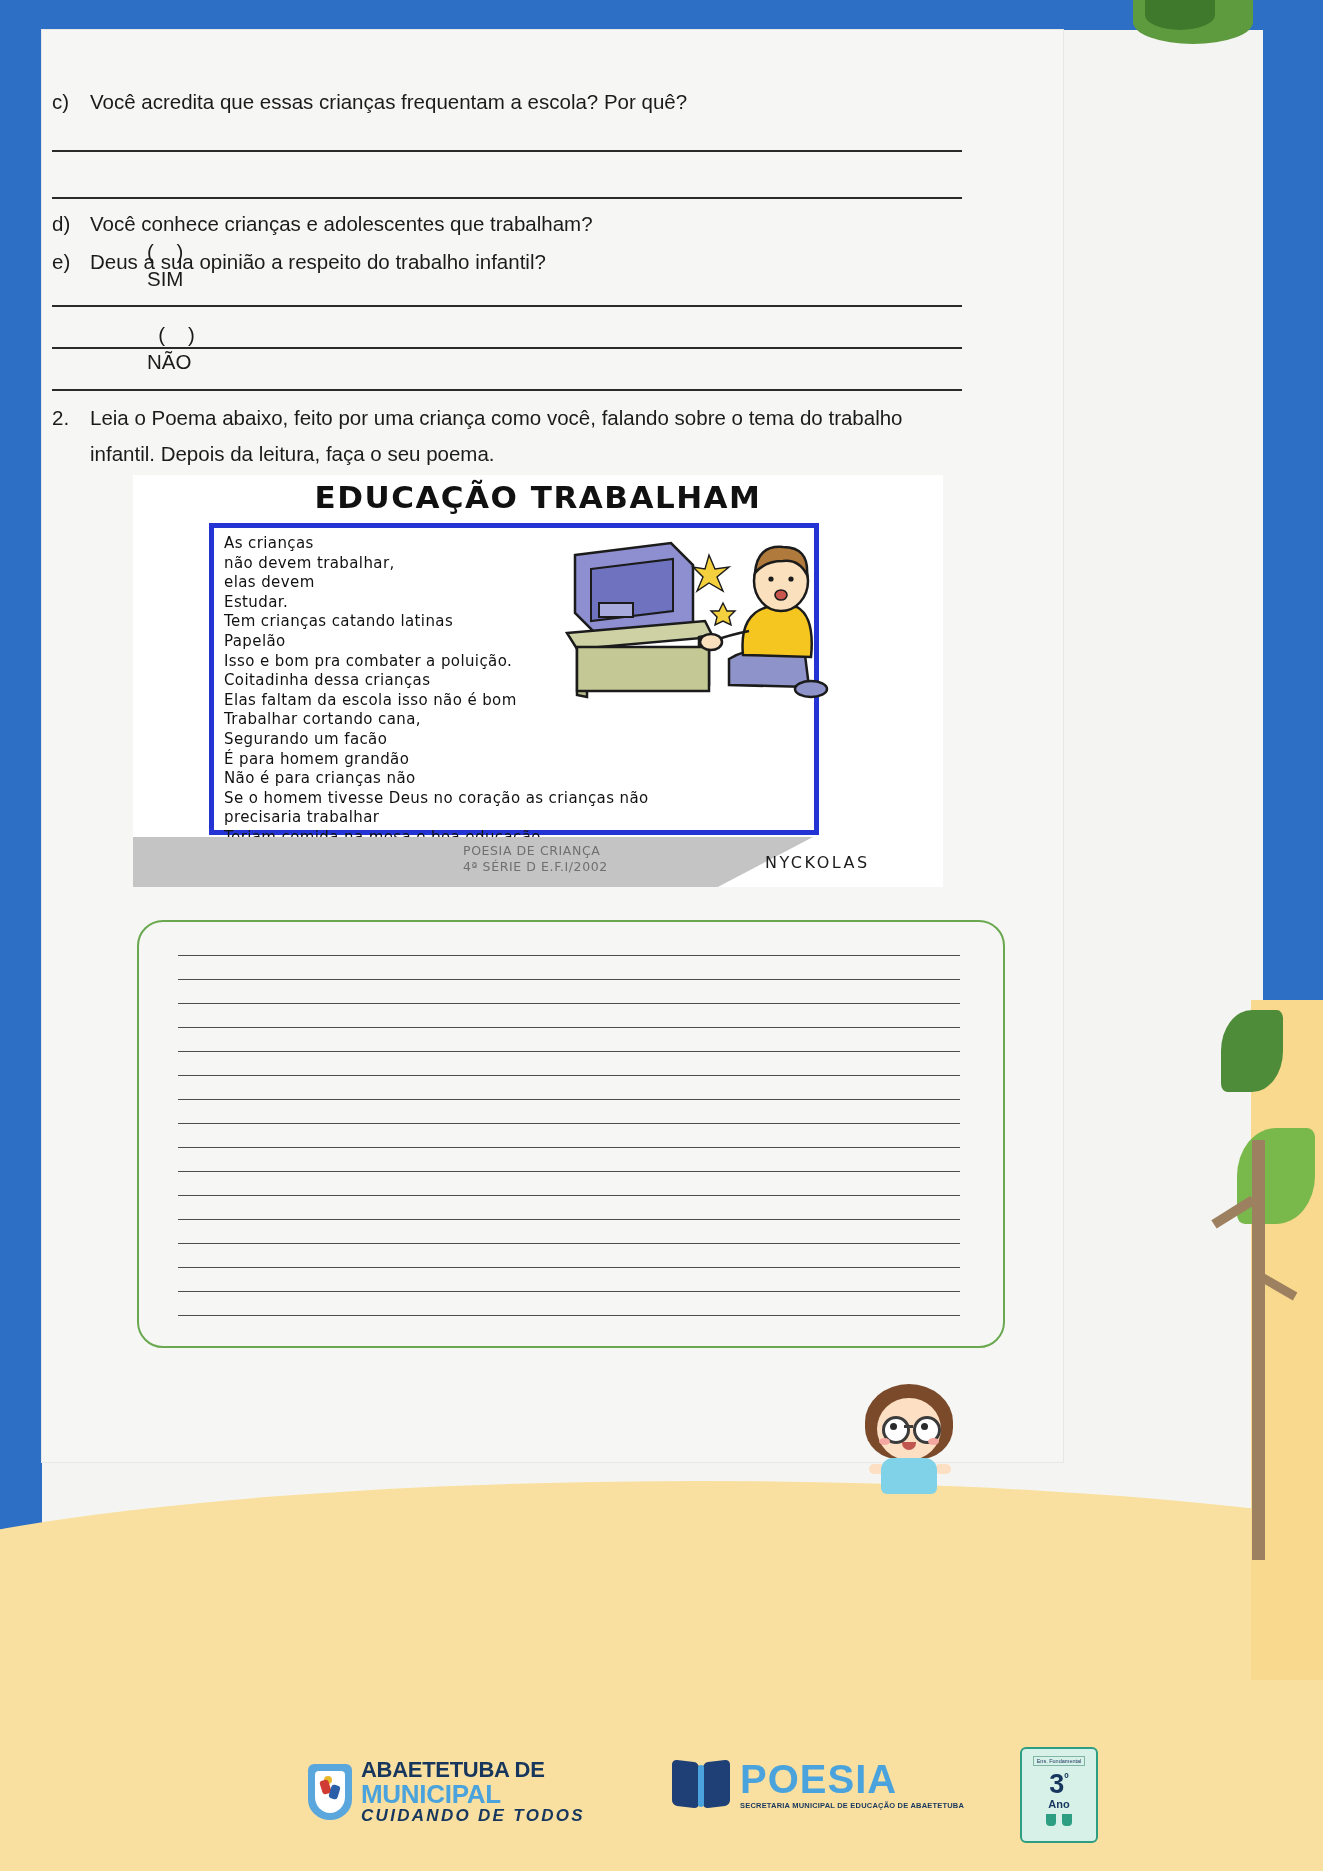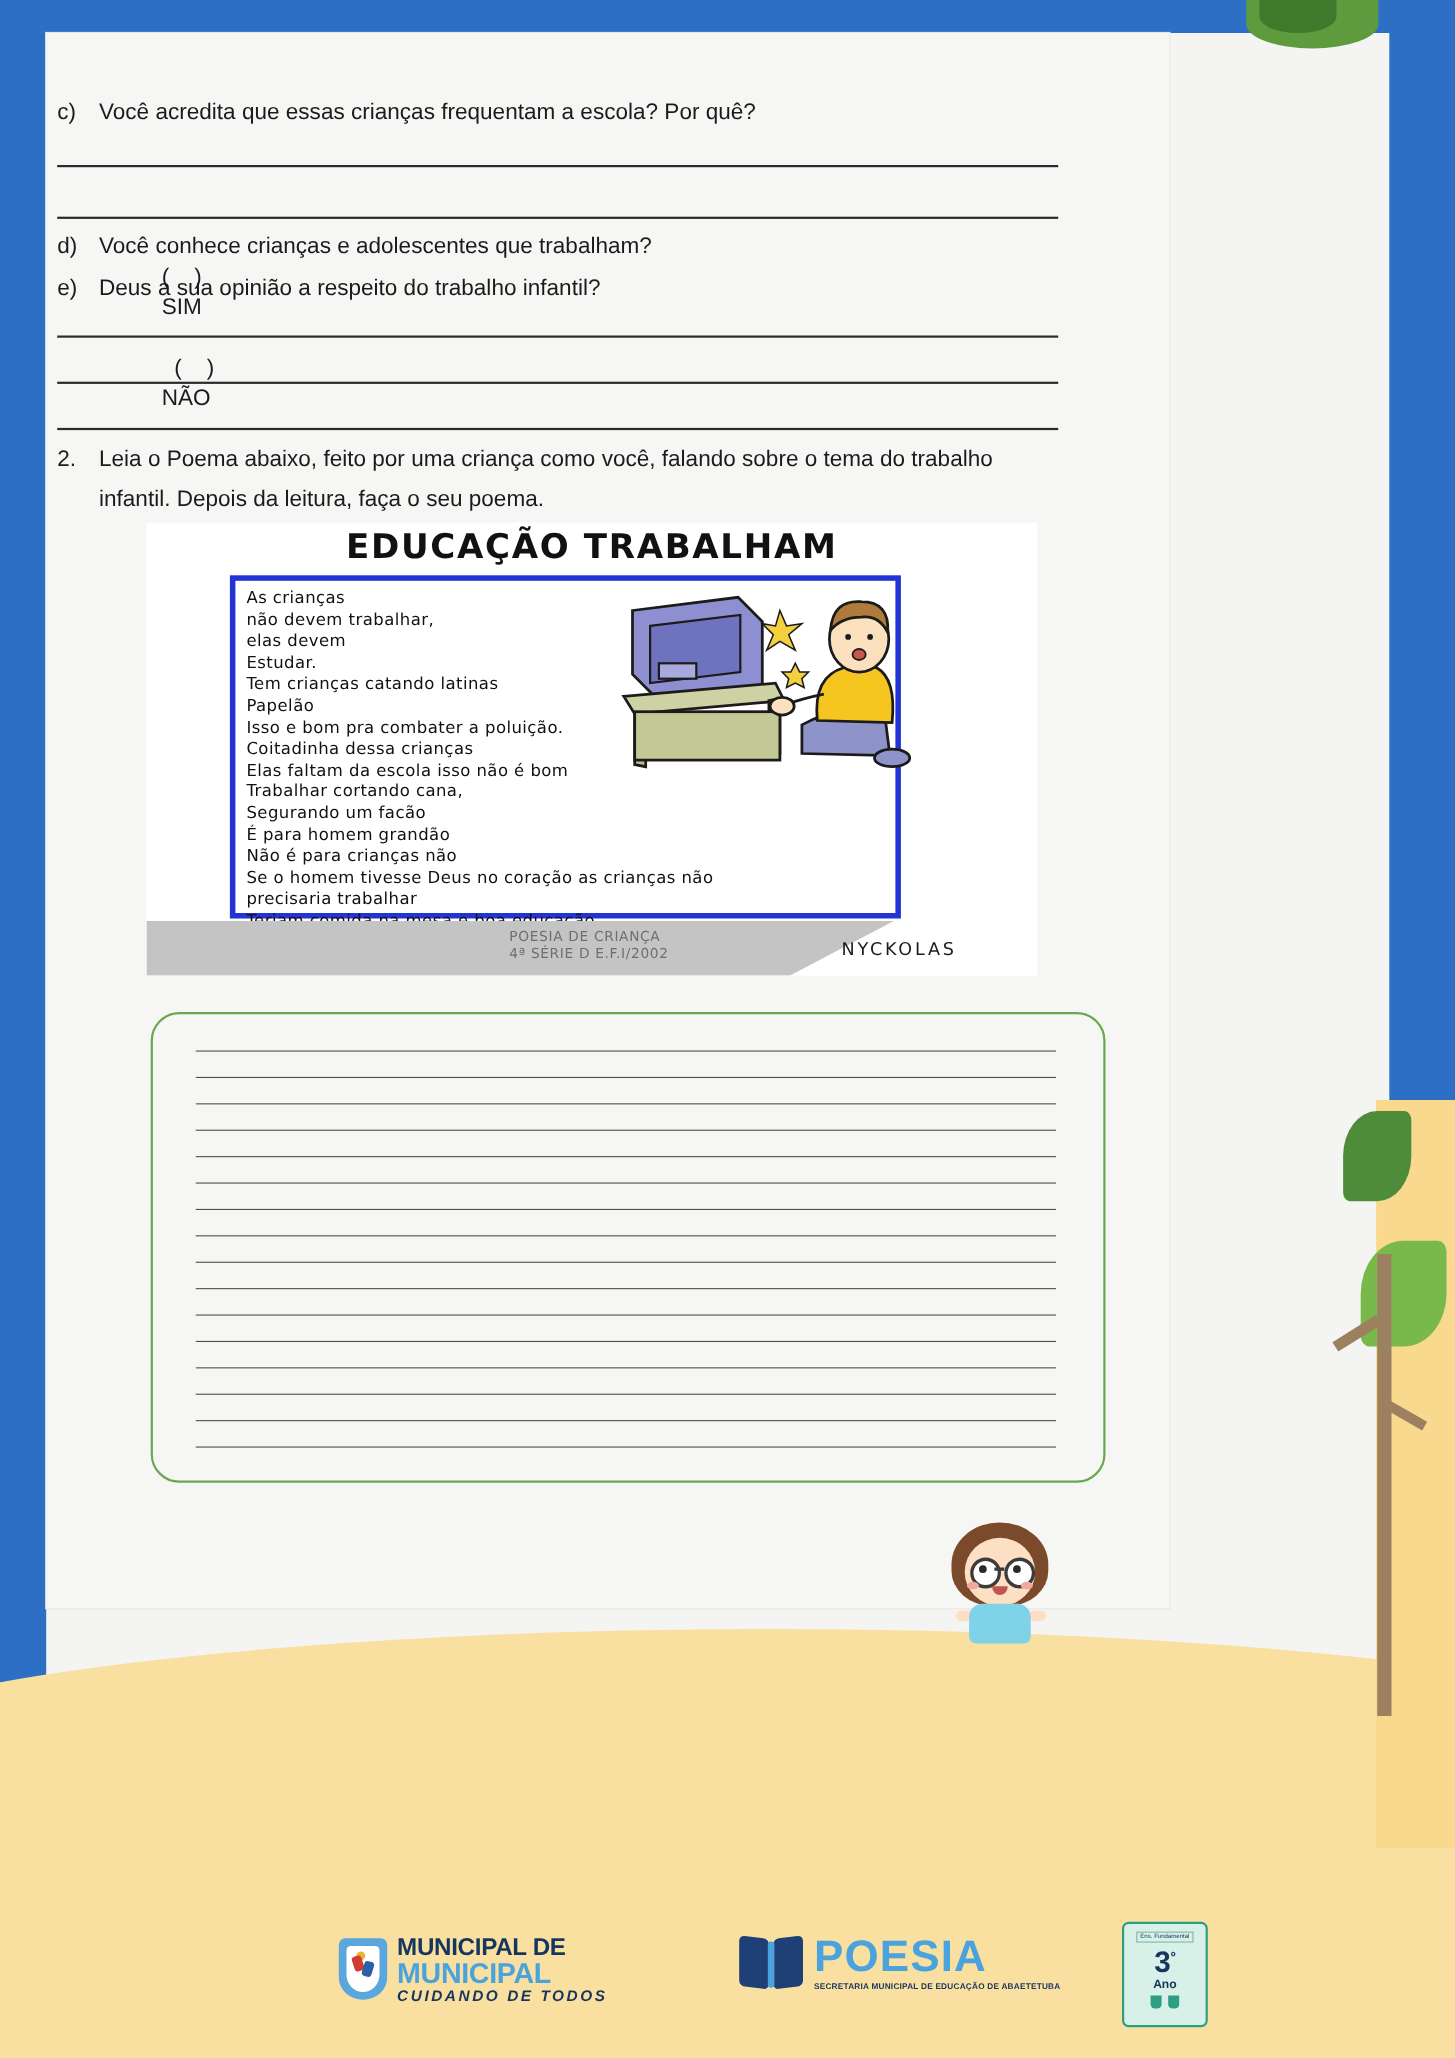--- a/index.html
+++ b/index.html
@@ -255,21 +255,21 @@
     background: #ffffff;
     border-radius: 4px 4px 50% 50% / 4px 4px 38% 38%;
     position: relative;
   }
   .shield-dot-r { position:absolute; left:6px; top:9px; width:9px; height:14px; background:#d03b33; border-radius:3px; transform:rotate(-18deg);}
   .shield-dot-b { position:absolute; left:15px; top:14px; width:9px; height:14px; background:#2b5fa8; border-radius:3px; transform:rotate(16deg);}
   .shield-dot-y { position:absolute; left:9px; top:5px; width:8px; height:8px; background:#e8b72b; border-radius:50%;}
   .pref-text { line-height: 1; }
   .pref-l1 { font-size: 22px; font-weight: bold; color: #17365d; letter-spacing: -0.3px; }
   .pref-l2 { font-size: 26px; font-weight: bold; color: #4aa3dd; letter-spacing: -0.3px; }
-  .pref-l3 { font-size: 14px; font-weight: bold; font-style: italic; color: #17365d; letter-spacing: 2.3px; text-align: right; }
+  .pref-l3 { font-size: 17px; font-weight: bold; font-style: italic; color: #17365d; letter-spacing: 2.3px; text-align: right; }
 
   .logo-semec {
     position: absolute;
     left: 672px; top: 38px;
     display: flex; align-items: center; gap: 10px;
   }
   .book { position: relative; width: 58px; height: 46px; }
   .book-l, .book-r {
     position: absolute; top: 0; width: 27px; height: 46px;
     background: #1f3f77; border-radius: 5px;
@@ -498,21 +498,21 @@
 
     <div class="logo-prefeitura">
       <div class="shield">
         <div class="shield-inner">
           <div class="shield-dot-y"></div>
           <div class="shield-dot-r"></div>
           <div class="shield-dot-b"></div>
         </div>
       </div>
       <div class="pref-text">
-        <div class="pref-l1">MUNICIPAL DE</div>
+        <div class="pref-l1">ABAETETUBA DE</div>
         <div class="pref-l2">MUNICIPAL</div>
         <div class="pref-l3">CUIDANDO DE TODOS</div>
       </div>
     </div>
 
     <div class="logo-semec">
       <div class="book">
         <div class="book-l"></div>
         <div class="book-r"></div>
         <div class="book-spine"></div>

